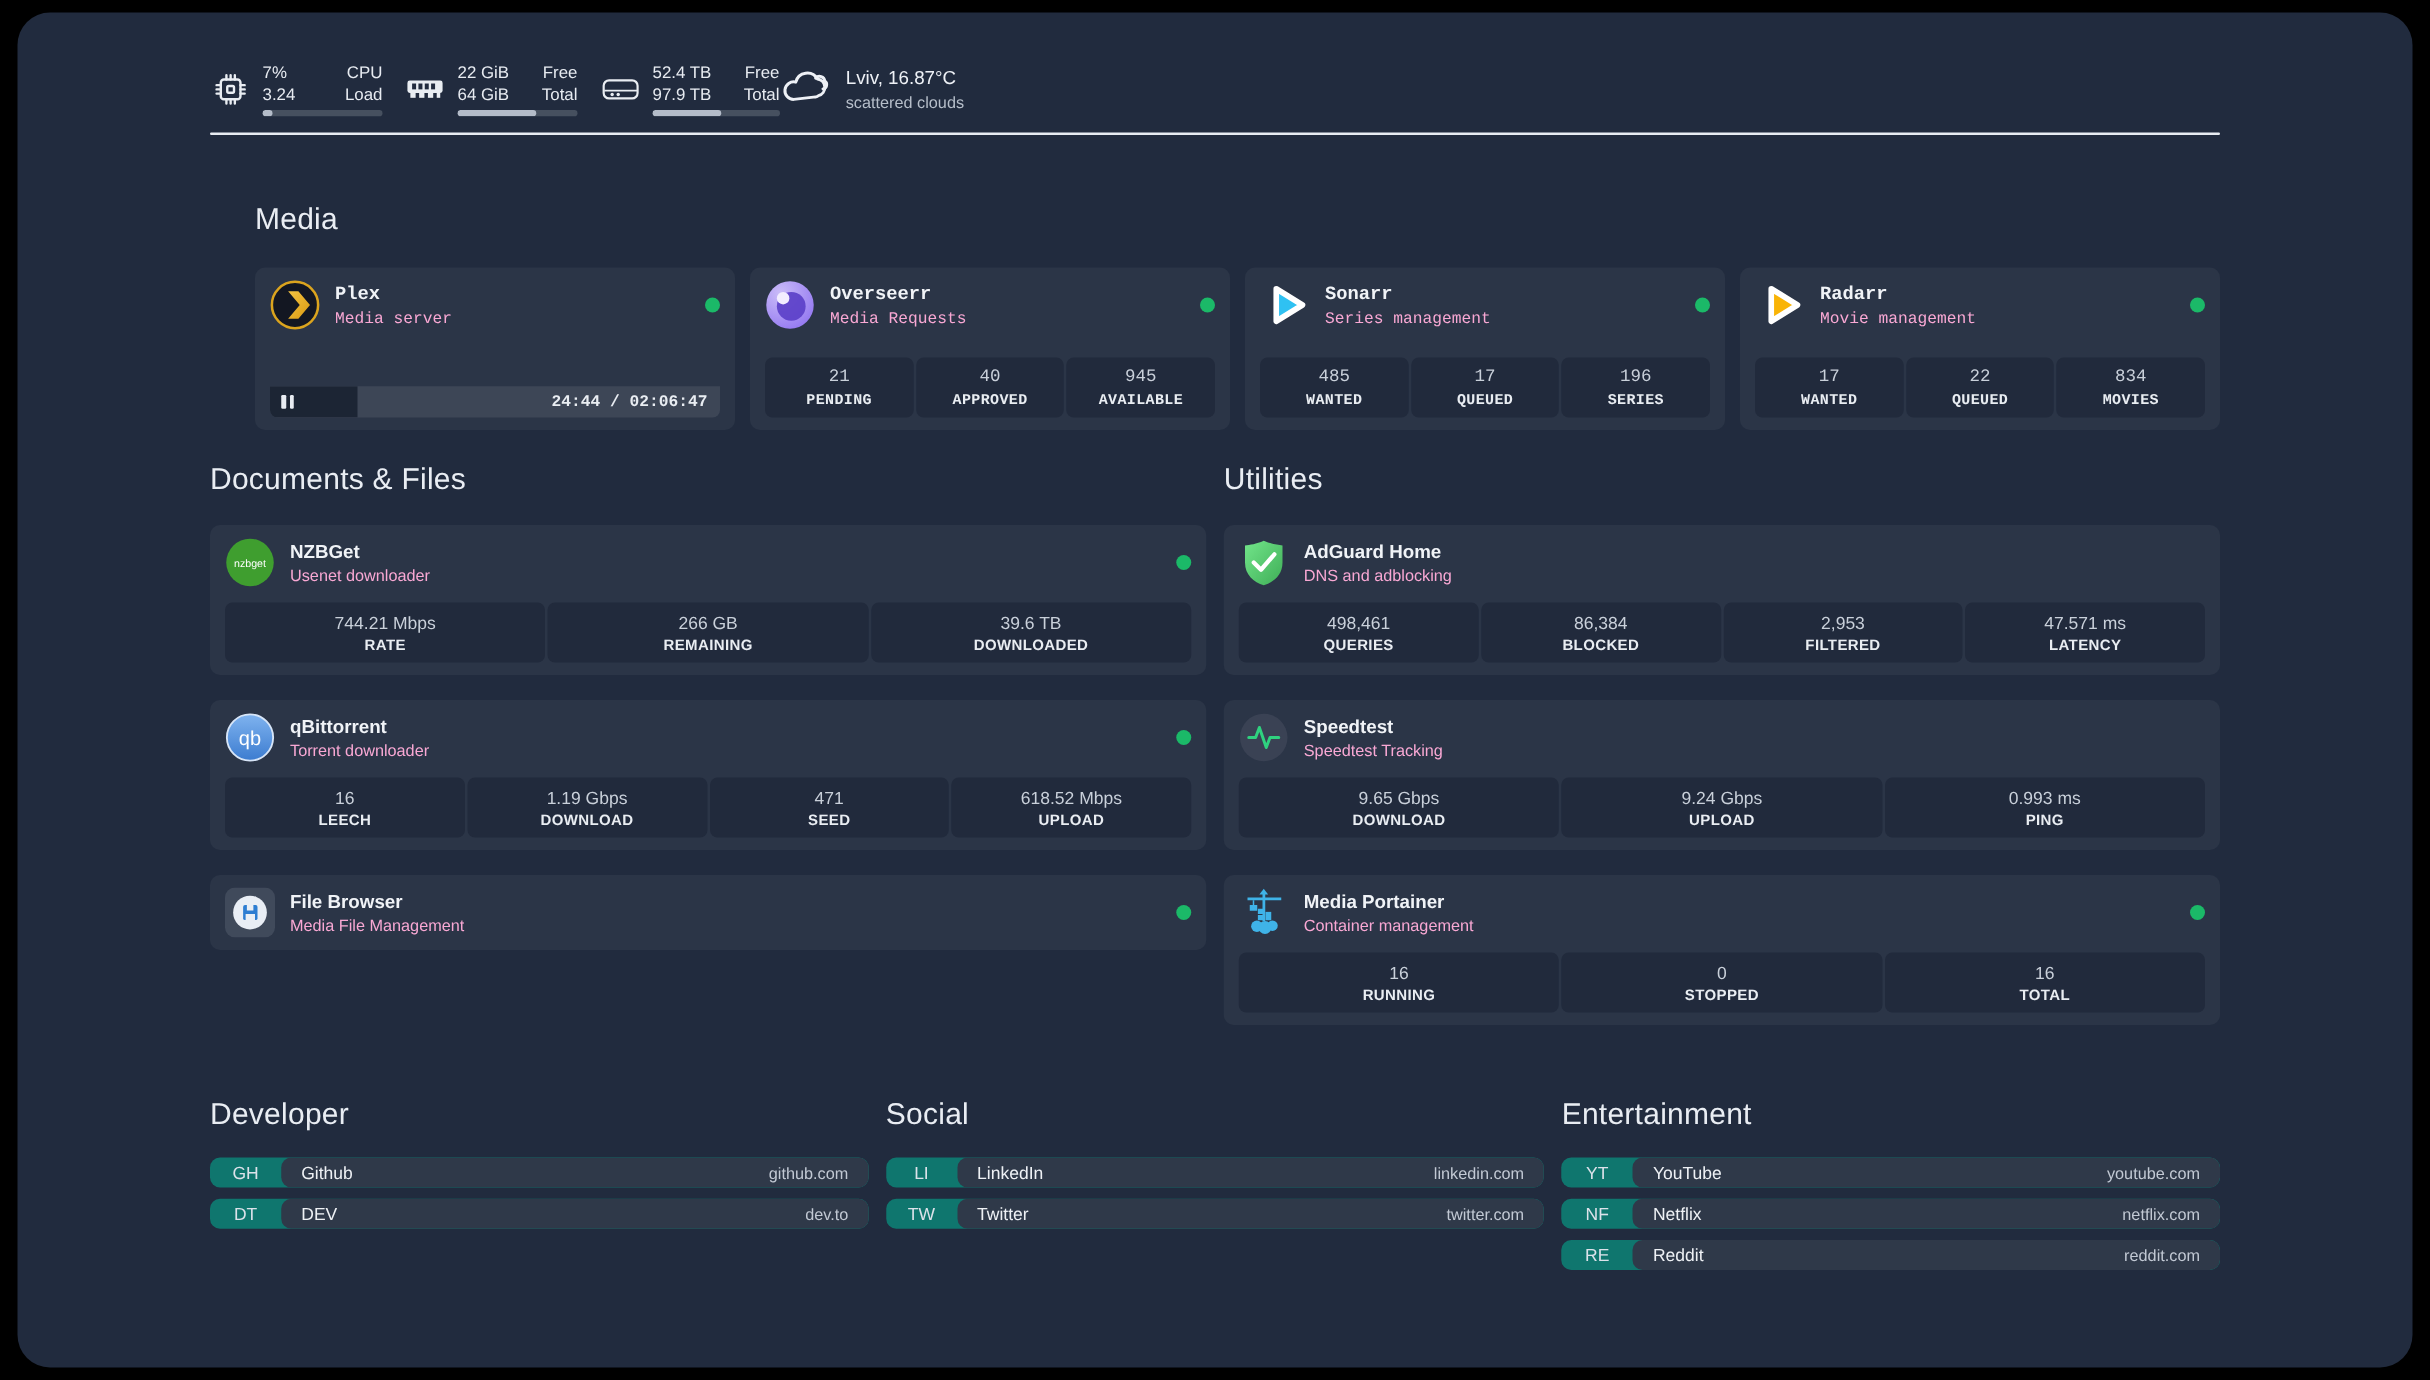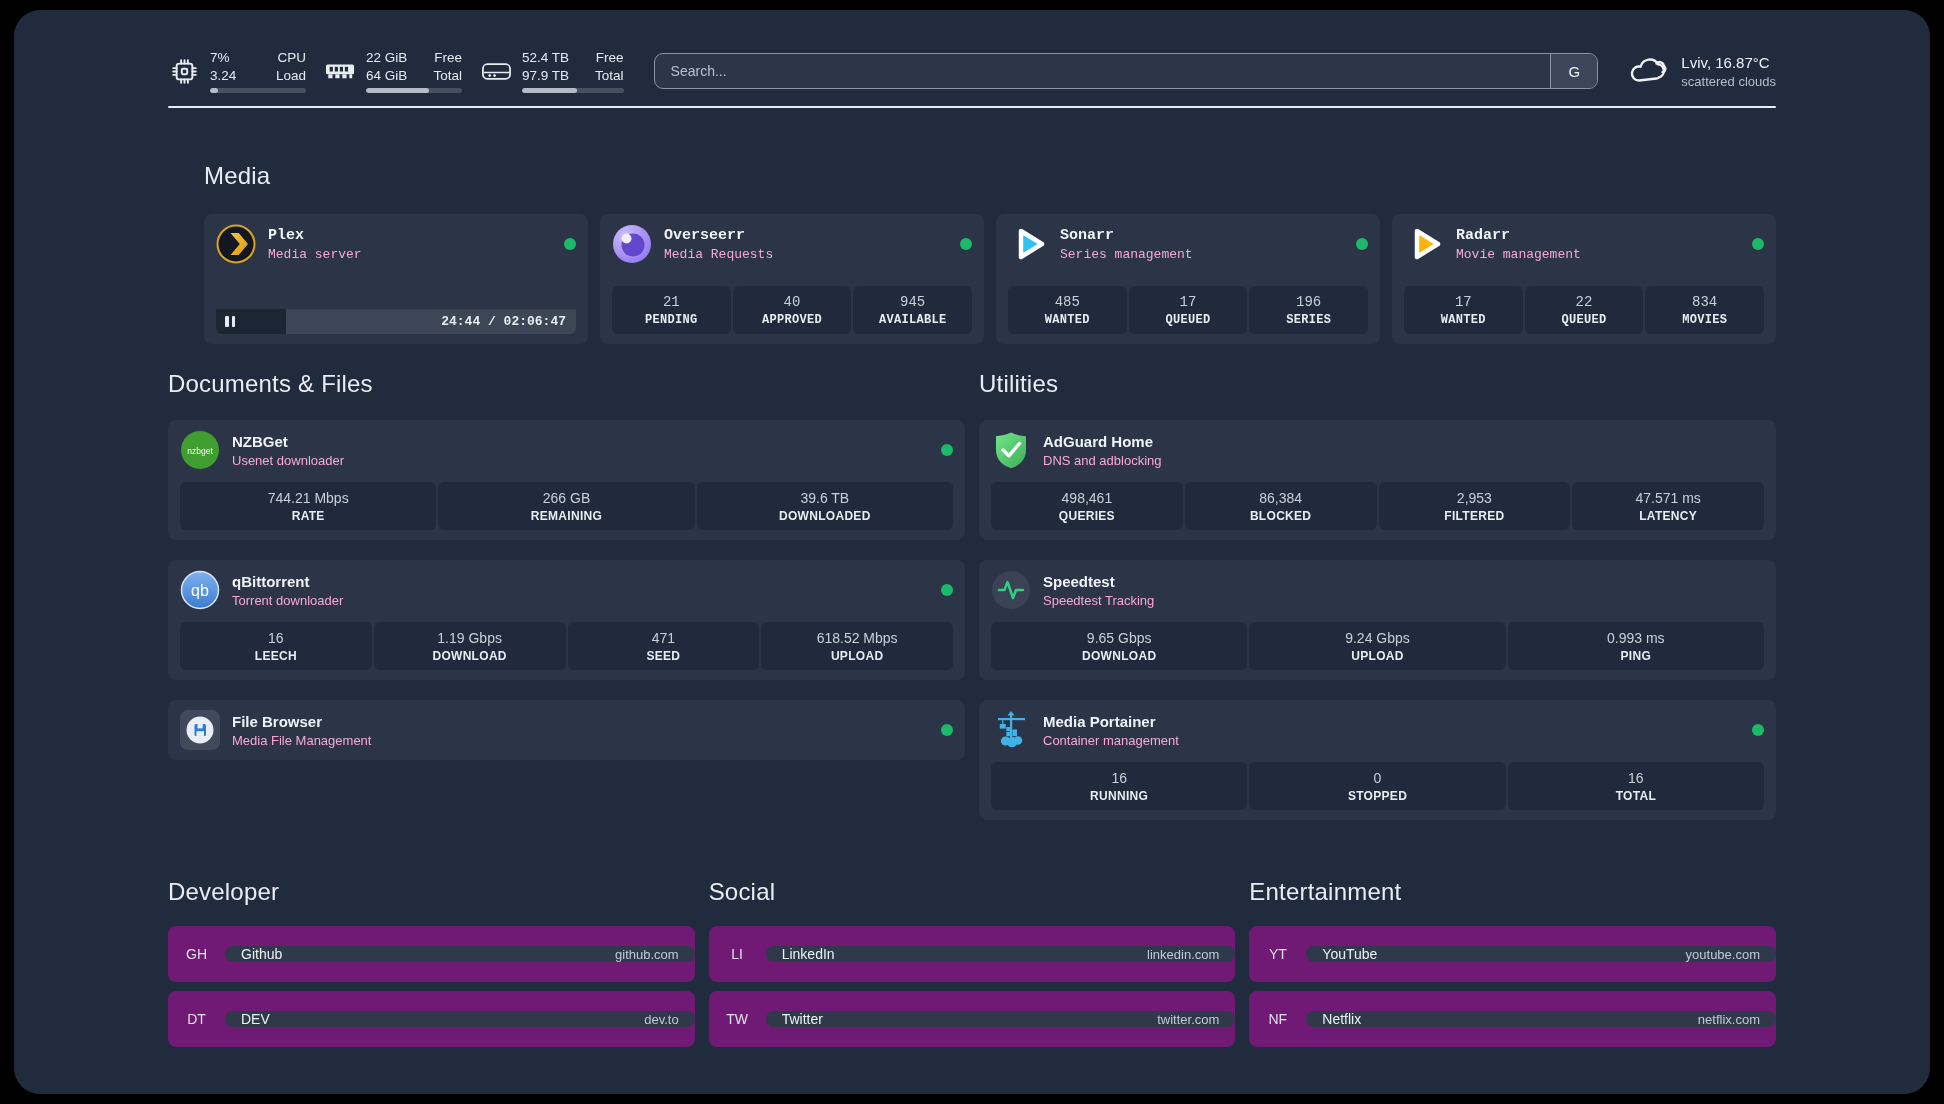--- a/index.html
+++ b/index.html
@@ -68,21 +68,21 @@
   .pause-btn span { display:block; width:3.5px; height:11px; background:#e8ecf2; border-radius:1px; }
   .player-time { margin-left:auto; padding-right:10px; font-size:13px; font-weight:700;
                  color:#e9edf2; position:relative; z-index:1; }
 
   .mid-grid { display:grid; grid-template-columns:1fr 1fr; gap:14px; margin-top:26px; }
   .col-cards { display:flex; flex-direction:column; gap:20px; margin-top:22px; }
 
   
   .bottom-grid { display:grid; grid-template-columns:repeat(3,1fr); gap:14px; margin-top:58px; }
   .bm-list { display:flex; flex-direction:column; gap:9px; margin-top:20px; }
-  .bm-row { display:flex; height:56px; background:#701a75; border-radius:8px; overflow:hidden; cursor:pointer;align-items:center; }
+  .bm-row { display:flex; height:24px; background:#0f766e; border-radius:8px; overflow:hidden; cursor:pointer; }
   .bm-abbr { width:57px; display:flex; align-items:center; justify-content:center;
              font-size:14px; color:#dce2ea; }
   .bm-main { flex:1; background:#2f3949; border-radius:8px; display:flex; align-items:center;
              justify-content:space-between; padding:0 16px; }
   .bm-name { font-size:14px; color:#eef1f5; }
   .bm-url { font-size:13px; color:#c2c9d4; }
 </style>
 </head>
 <body>
 
@@ -168,24 +168,20 @@
                 <div>Total</div>
               </div>
             </div>
             <div class="res-bar">
               <div class="res-fill" style="width: 54%;"></div>
             </div>
           </div>
         </div>
       </div>
 
-      <div class="search-wrap">
-        <input type="text" placeholder="Search..." style="">
-        <div class="g-btn">G</div>
-      </div>
 
       <div class="weather">
         <div>
           <svg width="40" height="31" viewBox="0 0 40 31" fill="none" stroke="#eef1f6" stroke-width="2.4" stroke-linecap="round" stroke-linejoin="round">
             <path d="M11 26.5a7 7 0 1 1 1.6-13.8A9.5 9.5 0 0 1 30 10.2a6.8 6.8 0 0 1 .8 13.3c-.5.6-1.4 1-2.3 1z"></path>
             <path d="M28.5 9.5a4.2 4.2 0 0 1 7.3 2.4 3.4 3.4 0 0 1-1.4 6.2"></path>
           </svg>
         </div>
         <div>
           <div class="weather-main">Lviv, 16.87°C</div>
@@ -591,18 +587,25 @@
               <span class="bm-url">youtube.com</span>
             </div>
           </div>
           <div class="bm-row">
             <div class="bm-abbr">NF</div>
             <div class="bm-main">
               <span class="bm-name">Netflix</span>
               <span class="bm-url">netflix.com</span>
             </div>
           </div>
+          <div class="bm-row">
+            <div class="bm-abbr">RE</div>
+            <div class="bm-main">
+              <span class="bm-name">Reddit</span>
+              <span class="bm-url">reddit.com</span>
+            </div>
+          </div>
         </div>
       </div>
     </div>
 
   </div>
 </div>
 
 </body></html>

